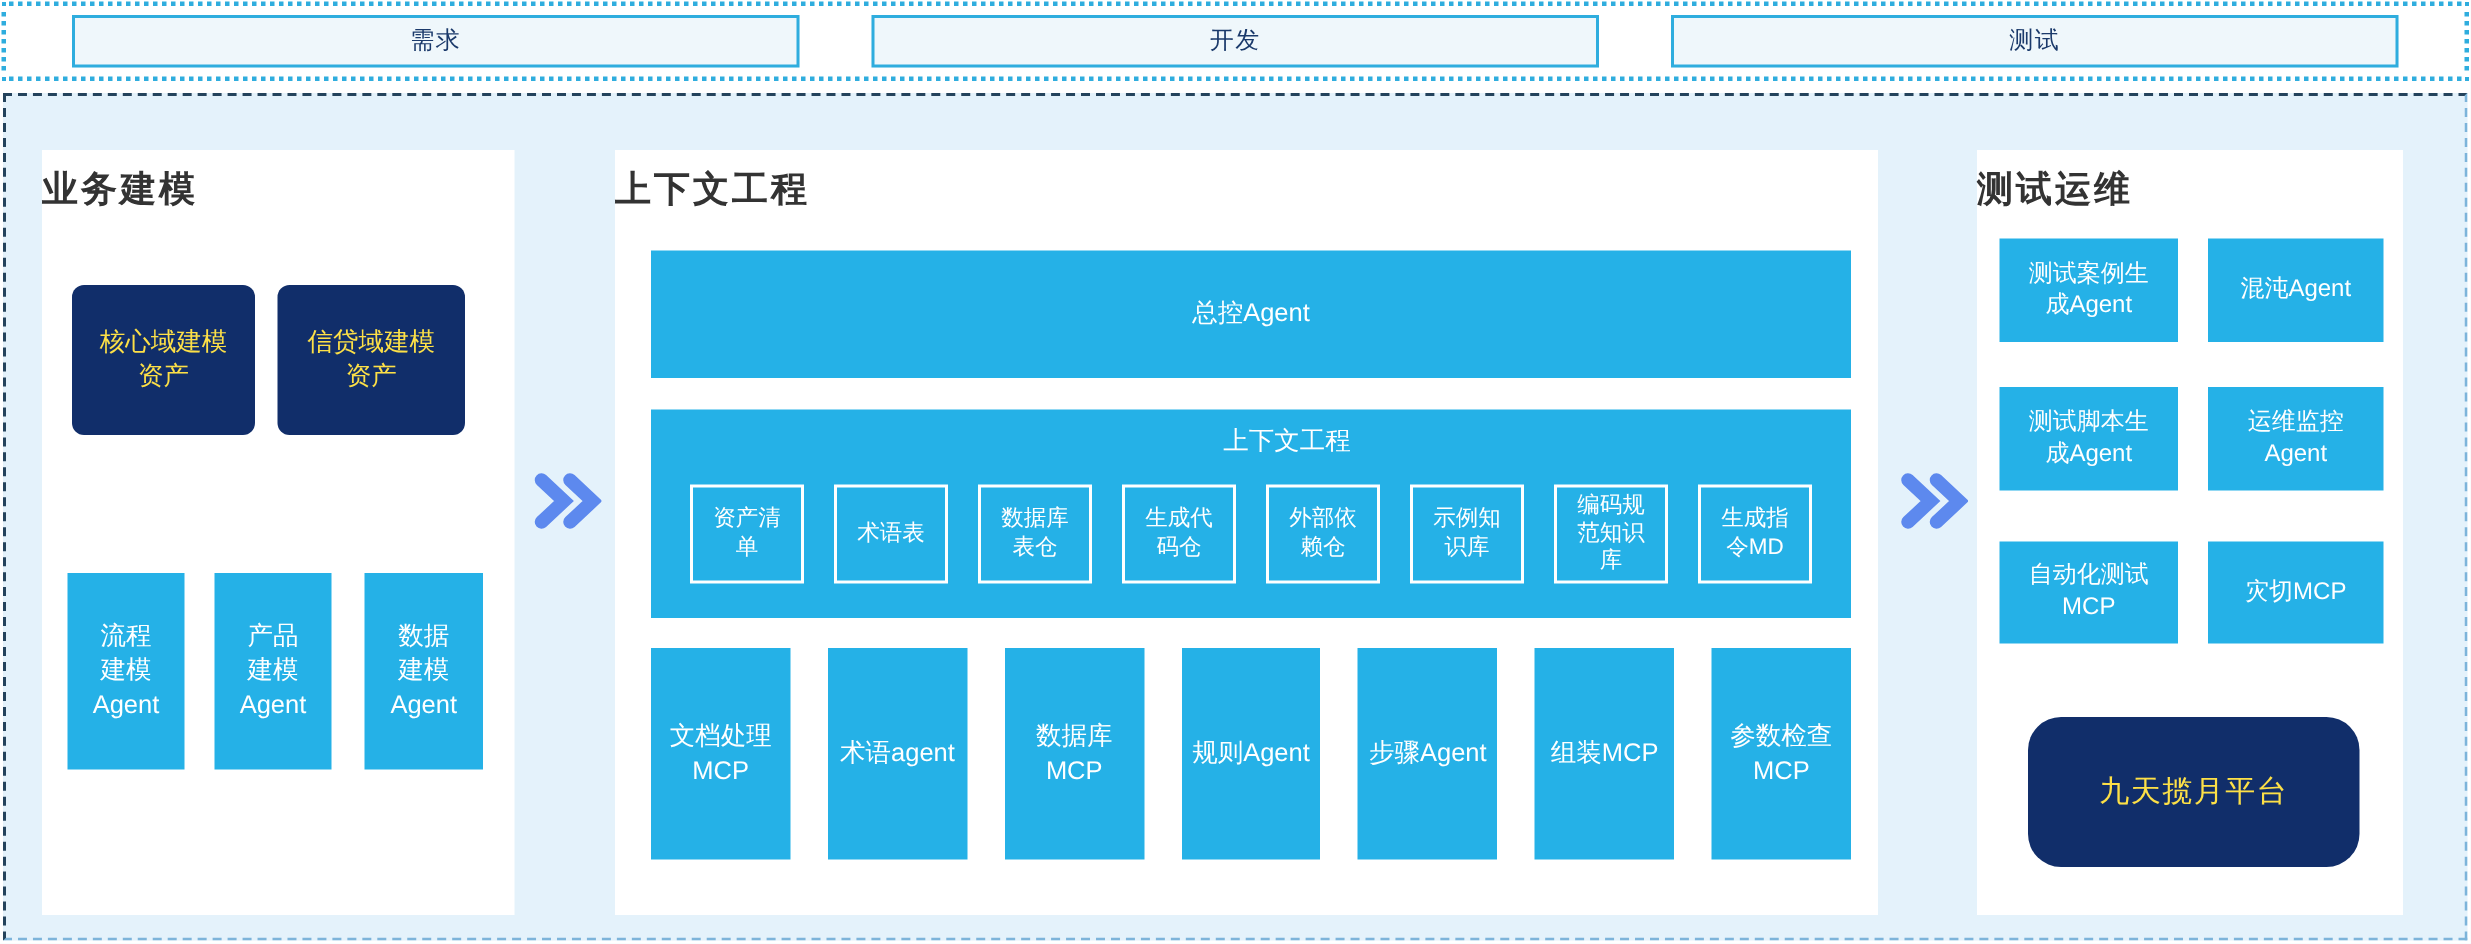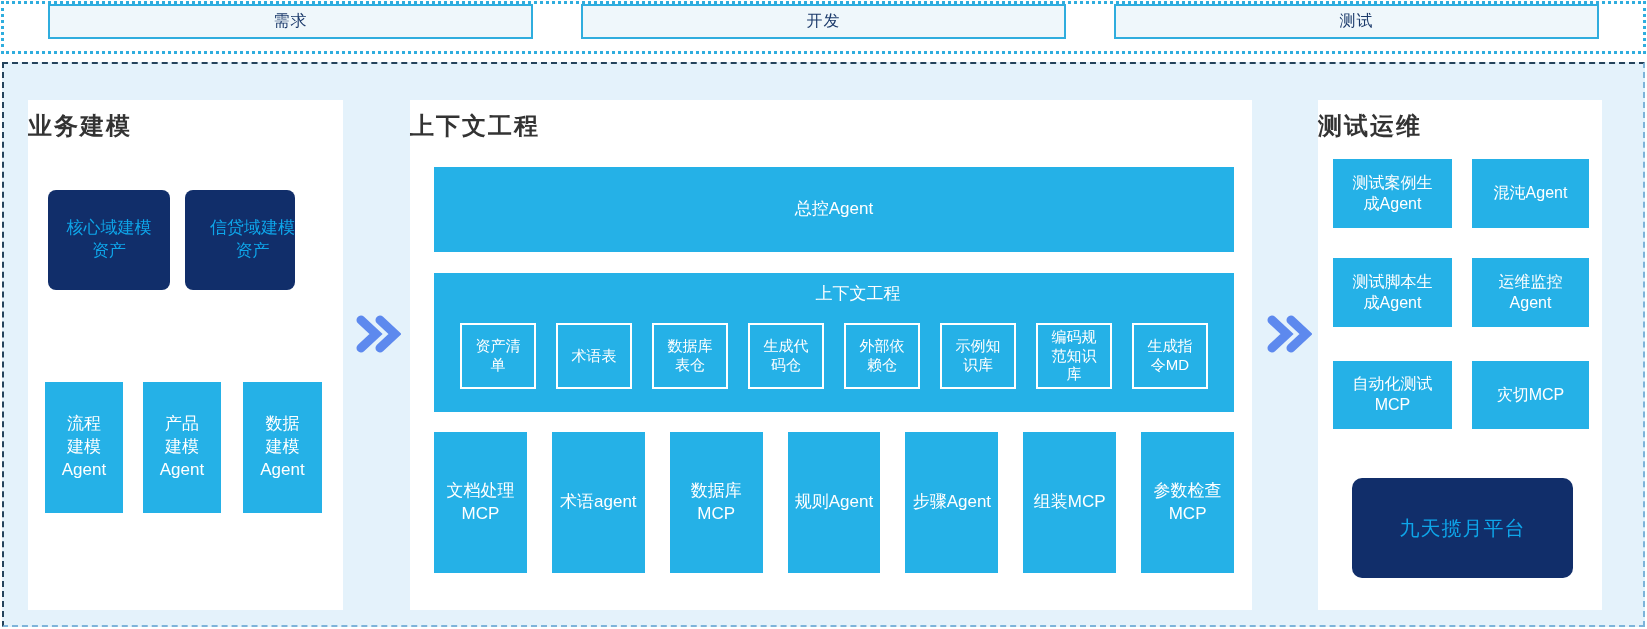--- a/index.html
+++ b/index.html
@@ -15,21 +15,21 @@
   *{margin:0;padding:0;box-sizing:border-box;}
   html,body{background:#ffffff;}
   .screen{
     position:relative;width:1647px;height:629px;background:#ffffff;
     font-family:"Liberation Sans", sans-serif;overflow:hidden;
   }
   
   .phase-bar{
     position:absolute;left:1px;top:1px;width:1645px;height:53px;
     background:#ffffff;border:3px dotted var(--accent-border);
-    display:flex;gap:48px;padding:0 44px;
+    display:flex;align-items:center;gap:48px;padding:0 44px;
   }
   .phase-box{
     flex:1;height:35px;border:2px solid var(--accent-border);
     background:#eff7fb;color:var(--phase-text);
     display:flex;align-items:center;justify-content:center;
     font-size:16px;letter-spacing:1px;
   }
   
   .main{
     position:absolute;left:2px;top:62px;width:1643px;height:565px;
@@ -39,32 +39,32 @@
   .panel{position:absolute;top:36px;height:510px;background:var(--panel-bg);}
   .panel-left{left:24px;width:315px;}
   .panel-mid{left:406px;width:842px;}
   .panel-right{left:1314px;width:284px;}
   .panel-title{
     position:absolute;left:0;right:0;top:10px;
     font-size:24px;font-weight:bold;color:var(--title-text);letter-spacing:2px;
   }
   .lbl{white-space:pre-line;}
   .navy-box{
-    position:absolute;background:var(--navy);color:#0ea5e9;border-radius:8px;
+    position:absolute;background:var(--navy);color:#fde047;border-radius:8px;
     display:flex;align-items:center;justify-content:center;text-align:center;
     font-size:17px;line-height:1.35;
   }
   .cyan-box{
     position:absolute;background:var(--cyan);color:#fff;
     display:flex;align-items:center;justify-content:center;text-align:center;
     font-size:17px;line-height:1.35;
   }
   
   .asset-1{left:20px;top:90px;width:122px;height:100px;}
-  .asset-2{left:157px;top:90px;width:110px;height:100px;justify-content:flex-end;}
+  .asset-2{left:157px;top:90px;width:125px;height:100px;}
   .lagent-1{left:17px;top:282px;width:78px;height:131px;}
   .lagent-2{left:115px;top:282px;width:78px;height:131px;}
   .lagent-3{left:215px;top:282px;width:79px;height:131px;}
   
   .master-bar{left:24px;top:67px;width:800px;height:85px;font-size:17px;}
   .context-box{
     position:absolute;left:24px;top:173px;width:800px;height:139px;
     background:var(--cyan);color:#fff;
   }
   .context-title{position:absolute;left:0;right:0;top:9px;text-align:center;font-size:17px;padding-left:48px;}
@@ -86,21 +86,21 @@
     display:flex;align-items:center;justify-content:center;text-align:center;
     font-size:17px;line-height:1.35;
   }
   
   .r-c1{left:15px;width:119px;}
   .r-c2{left:154px;width:117px;}
   .r-r1{top:59px;height:69px;}
   .r-r2{top:158px;height:69px;}
   .r-r3{top:261px;height:68px;}
   .r-box{font-size:16px;line-height:1.3;}
-  .platform-box{left:34px;top:378px;width:221px;height:100px;border-radius:10px;font-size:20px;letter-spacing:1px;}
+  .platform-box{left:34px;top:378px;width:221px;height:100px;border-radius:22px;font-size:20px;letter-spacing:1px;}
   
   .chev{position:absolute;top:251px;width:46px;height:38px;}
   .chev svg{display:block;}
   .chev path{stroke:var(--chevron);stroke-width:9;fill:none;stroke-linecap:round;stroke-linejoin:miter;}
 </style>
 </head>
 <body>
 
 <div class="screen">
 

